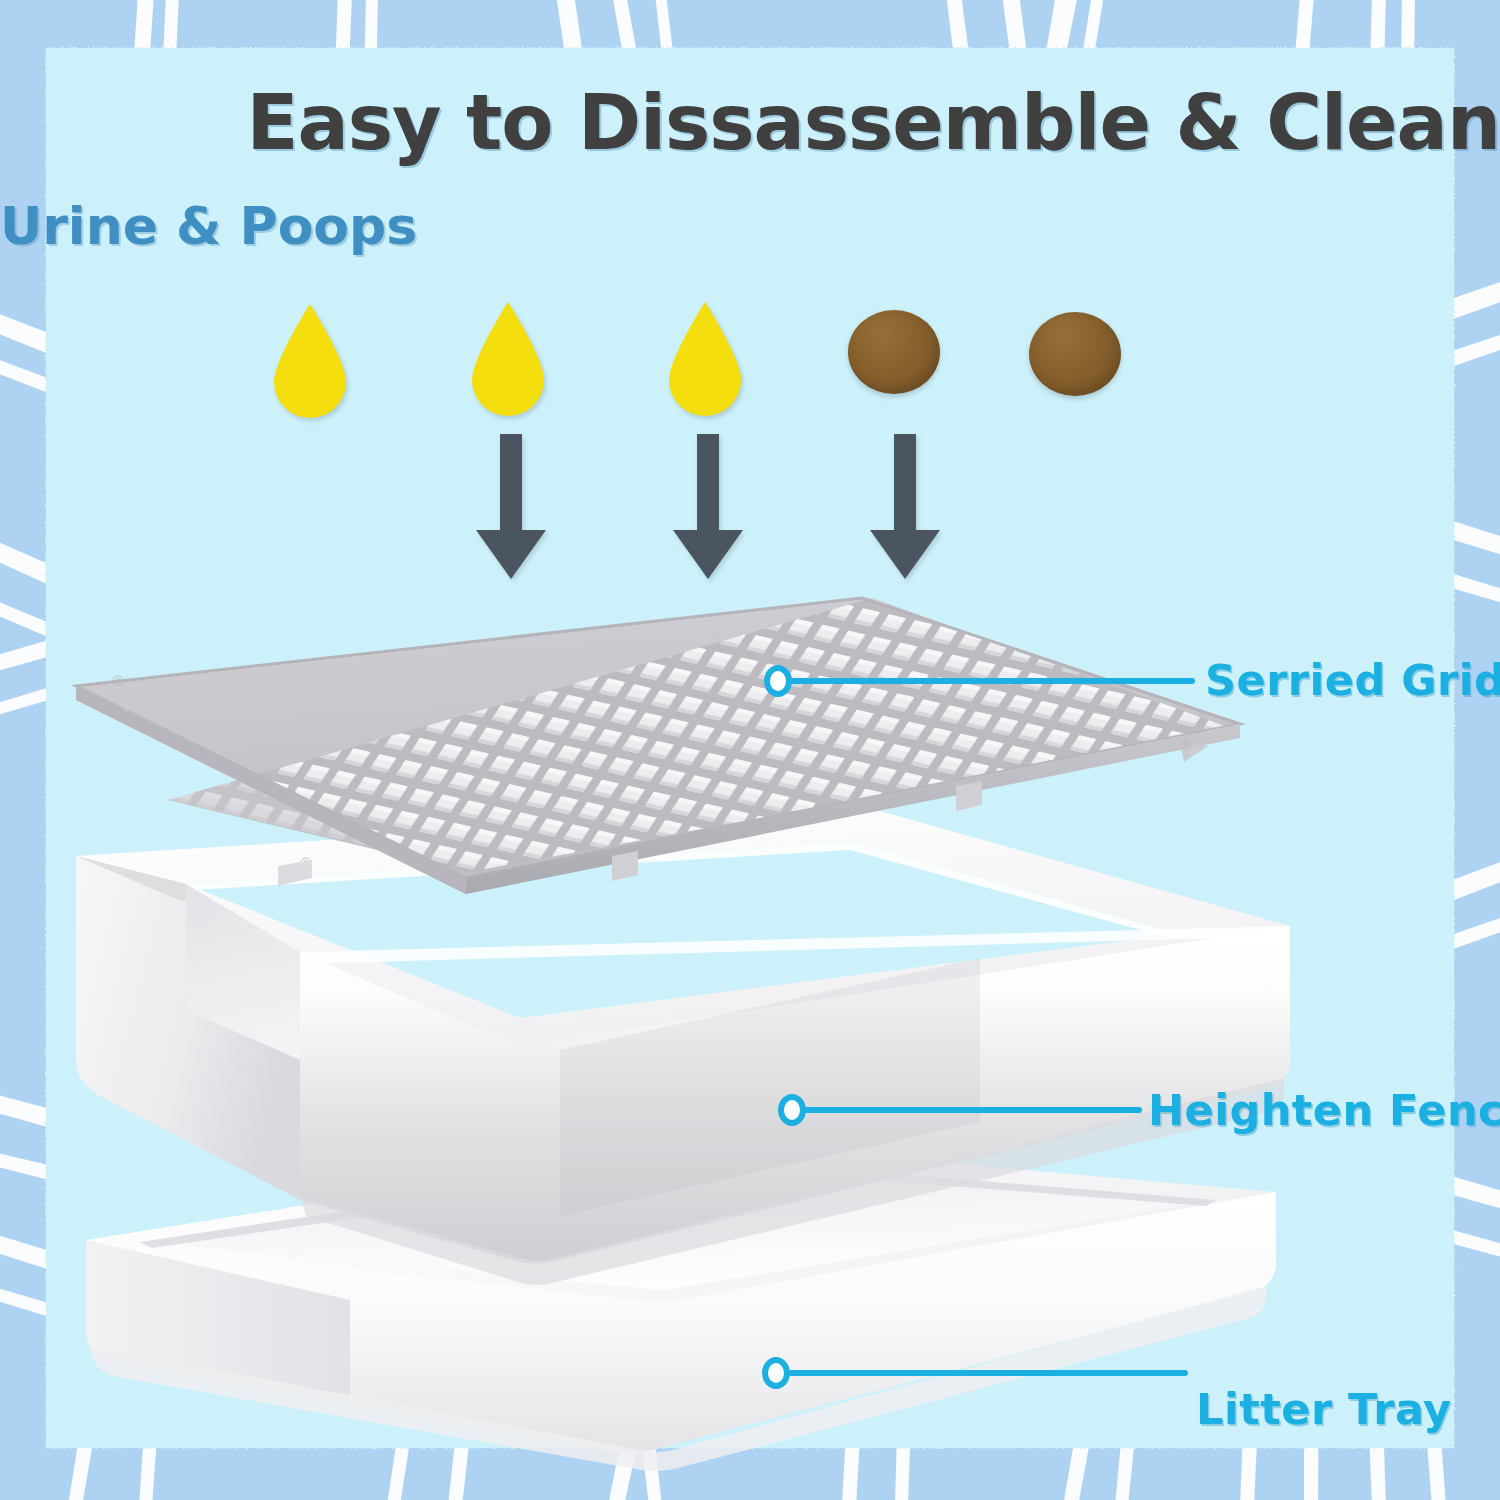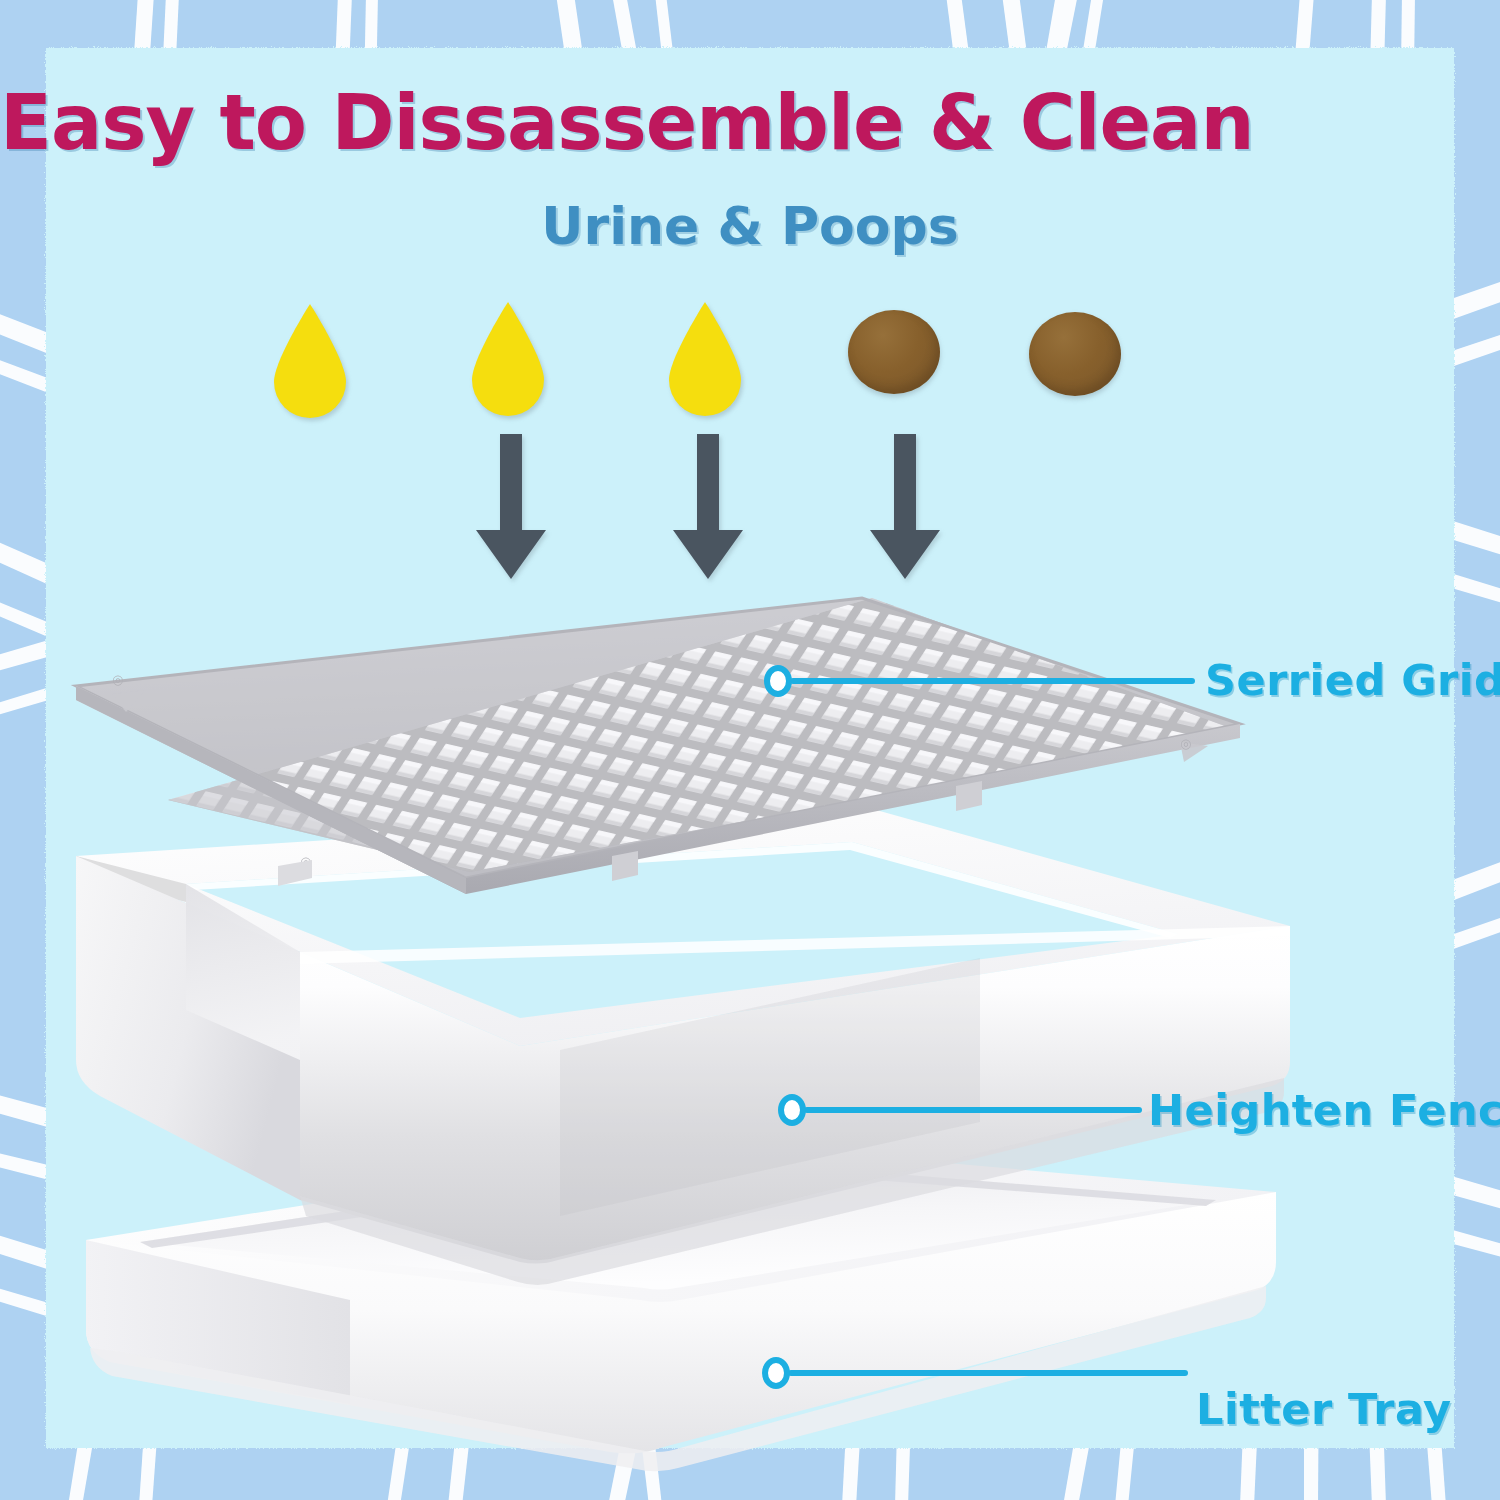--- a/index.html
+++ b/index.html
@@ -22,32 +22,32 @@
   #inner-panel {
     position:absolute;
     left:46px; top:48px; right:46px; bottom:52px;
     background:#ccf1fa;
   }
   #torn-edges { position:absolute; left:0; top:0; width:1500px; height:1500px; pointer-events:none; }
 
   
   #page-title {
     position:absolute; left:0; right:0; top:78px;
-    text-align:left;
+    text-align:right;
     font-family:"DejaVu Sans", sans-serif;
     font-size:76px;
     font-weight:bold;
     letter-spacing:-1px;
-    color:#be185d;
+    color:#404040;
     text-shadow:2px 2px 0 rgba(60,130,175,.35);
     white-space:nowrap;
   }
   #page-subtitle {
     position:absolute; left:0; right:0; top:196px;
-    text-align:center;
+    text-align:left;
     font-size:52px;
     font-weight:bold;
     color:#3f8fc2;
     text-shadow:2px 2px 0 rgba(60,130,175,.30);
   }
 
   
   .drop {
     position:absolute;
     width:88px; height:120px;

